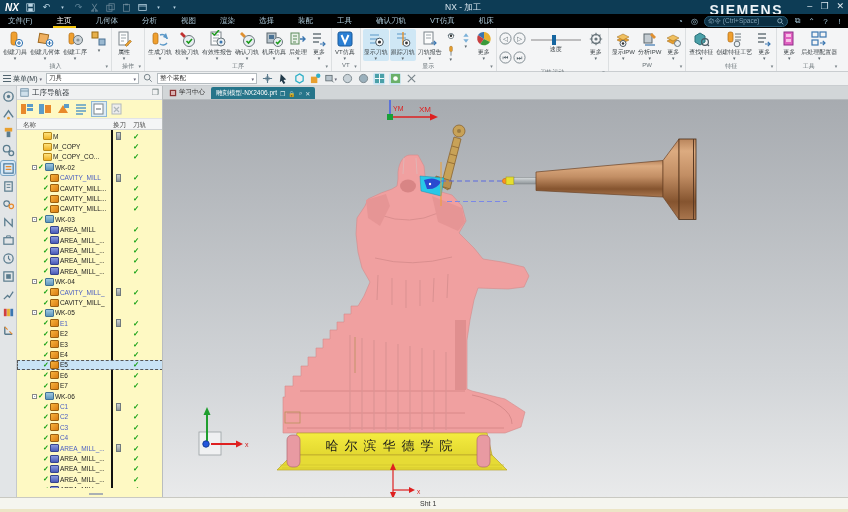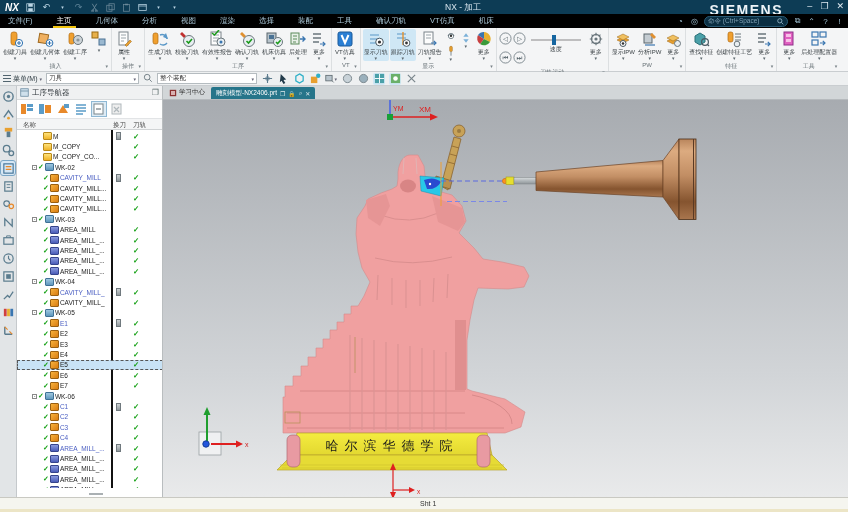--- a/index.html
+++ b/index.html
@@ -39,21 +39,21 @@
   .hamb i { height:1px; background:#51646e; }
   .combo { height:11px; background:#fff; border:1px solid #b5bcc0; display:flex; align-items:center; font-size:6.5px; color:#333; padding:0 2px; position:relative; }
   .combo .cv { flex:1; }
   .combo .dd { color:#667; font-size:5px; margin-left:2px; }
   .sb-ico { width:12px; height:12px; display:flex; align-items:center; justify-content:center; }
   .sb-ico.hl { background:#cfe7f5; border-radius:2px; }
   .main { position:absolute; left:0; top:86px; width:848px; height:411px; }
   .resbar { position:absolute; left:0; top:0; width:17px; height:411px; background:#e2e5e7; border-right:1px solid #c5c9cc; display:flex; flex-direction:column; align-items:center; padding-top:3px; gap:4px; }
   .res-ico { width:14px; height:14px; display:flex; align-items:center; justify-content:center; border-radius:2px; }
   .res-ico.active { background:#d6e7f4; outline:1px solid #7aa7c7; }
-  .treepanel { position:absolute; left:17px; top:0; width:146px; height:411px; background:#ffffff; border-right:1px solid #b9bdbf; }
+  .treepanel { position:absolute; left:17px; top:0; width:146px; height:411px; background:#fef9c3; border-right:1px solid #b9bdbf; }
   .tp-header { height:14px; background:#f0f1f2; border-bottom:1px solid #d7dadc; display:flex; align-items:center; font-size:7.5px; color:#2c3338; padding:0 3px; gap:3px; }
   .tp-header .flo { margin-left:auto; color:#566; font-size:8px; }
   .tp-tools { height:19px; border-bottom:1px solid #e2e4e6; display:flex; align-items:center; gap:2px; padding-left:2px; }
   .tp-tool { width:16px; height:16px; display:flex; align-items:center; justify-content:center; border:1px solid transparent; }
   .tp-tool.pressed { border-color:#8fb8d4; background:#ddebf5; }
   .tp-cols { height:11px; background:#f4f5f6; border-bottom:1px solid #d0d3d5; position:relative; font-size:6.5px; color:#444; }
   .tp-cols span { position:absolute; top:2px; }
   .tp-rows { position:relative; height:358px; overflow:hidden; font-size:6.5px; }
   .trow { position:absolute; left:0; width:146px; height:10.4px; display:flex; align-items:center; white-space:nowrap; }
   .trow.sel { background:#c8e2f5; outline:1px dashed #555; outline-offset:-1px; }

